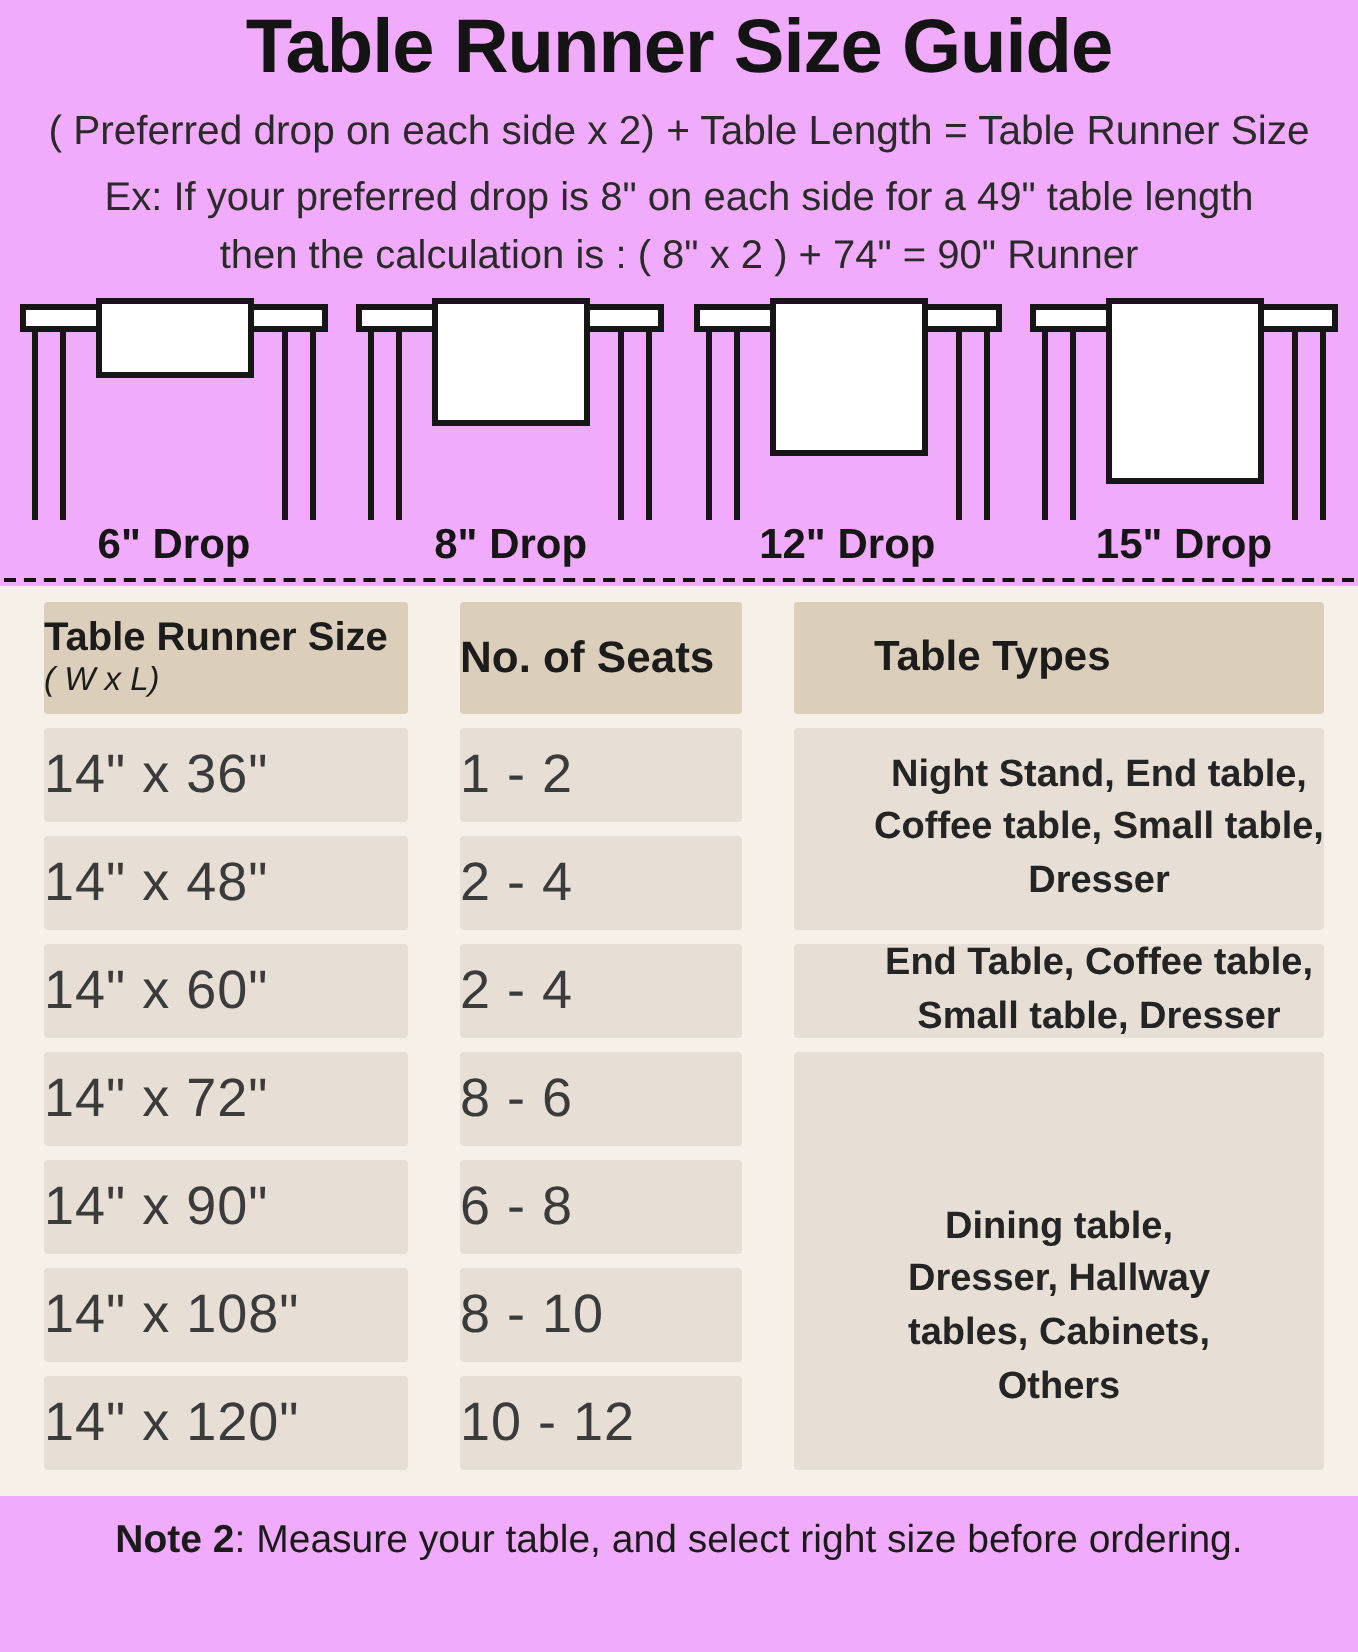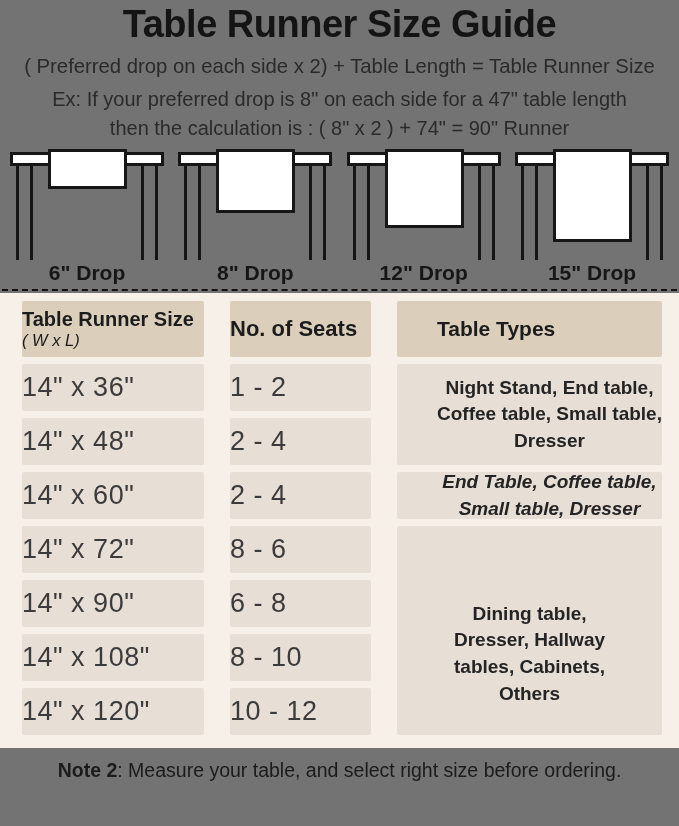--- a/index.html
+++ b/index.html
@@ -3,21 +3,21 @@
 <meta charset="utf-8">
 <style>
   * { margin: 0; padding: 0; box-sizing: border-box; }
   html, body { width: 679px; height: 826px; overflow: hidden; }
   body {
     font-family: "Liberation Sans", sans-serif;
     background: #ffffff;
     color: #1b1b1b;
     width: 679px; height: 826px;
   }
-  .page { width: 679px; height: 826px; background: #737373; }
+  .page { width: 679px; height: 826px; background: #f0abfc; }
 
   
   .top-text { text-align: center; }
   .title {
     font-size: 38px; font-weight: 800; letter-spacing: -0.5px;
     color: #141414; padding-top: 3px; margin-bottom: 9px;
   }
   .formula { font-size: 20.3px; color: #2a2a2a; margin-bottom: 10px; }
   .example { font-size: 20px; color: #2a2a2a; margin-bottom: 6px; }
 
@@ -65,37 +65,37 @@
     font-size: 27px; font-weight: 400; color: #3b3b3b; letter-spacing: 0.5px;
   }
   .types-val {
     font-size: 19px; font-weight: 700; color: #242424; line-height: 1.4;
   }
   .c1 { grid-column: 1; } .c2 { grid-column: 2; } .c3 { grid-column: 3; padding-left: 40px; }
   .type-a { grid-row: 2 / 4; }
   .type-b { grid-row: 4; }
   .type-c { grid-row: 5 / 9; }
   .w-a { max-width: 232px; }
-  .w-b { max-width: 250px; font-style: italic; }
+  .w-b { max-width: 250px; }
   .w-c { max-width: 185px; margin-top: 47px; }
 
   
   .notes { text-align: center; padding: 9px 2px 0 2px; }
   .notes p { font-size: 19.5px; line-height: 1.42; color: #1b1b1b; }
   .notes strong { font-weight: 700; }
 </style>
 </head>
 <body>
 
 <div class="page">
 
   <div class="top-text">
     <div class="title">Table Runner Size Guide</div>
     <div class="formula">( Preferred drop on each side x 2) + Table Length = Table Runner Size</div>
-    <div class="example">Ex: If your preferred drop is 8" on each side for a 47" table length</div>
+    <div class="example">Ex: If your preferred drop is 8" on each side for a 49" table length</div>
     <div class="example">then the calculation is : ( 8" x 2 ) + 74" = 90" Runner</div>
   </div>
 
   <div class="illustrations">
     <figure class="illo">
       <svg viewBox="0 0 158 112">
         <line x1="9.5" y1="16" x2="9.5" y2="112" stroke="#161616" stroke-width="3"></line>
         <line x1="23.5" y1="16" x2="23.5" y2="112" stroke="#161616" stroke-width="3"></line>
         <line x1="134.5" y1="16" x2="134.5" y2="112" stroke="#161616" stroke-width="3"></line>
         <line x1="148.5" y1="16" x2="148.5" y2="112" stroke="#161616" stroke-width="3"></line>

